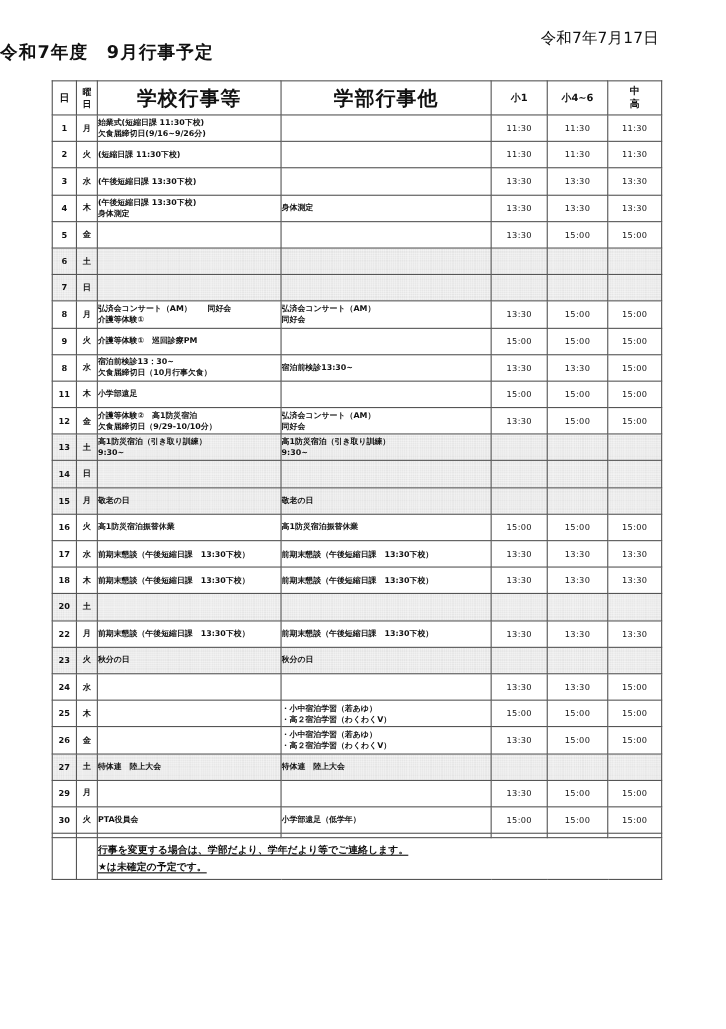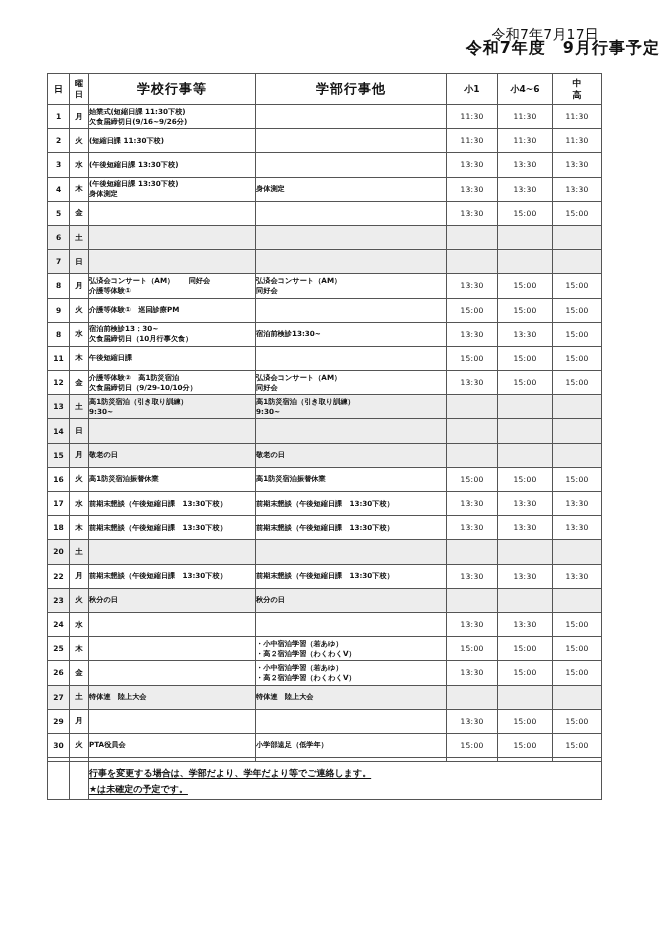--- a/index.html
+++ b/index.html
@@ -21,21 +21,21 @@
       right: 61px;
       font-size: 14px;
       font-weight: normal;
       letter-spacing: 0.2px;
     }
     .doc-title {
       position: absolute;
       top: 38px;
       left: 0;
       width: 660px;
-      text-align: right;
+      text-align: left;
       font-size: 16px;
       font-weight: bold;
       letter-spacing: 1px;
     }
     table.schedule {
       position: absolute;
       top: 73px;
       left: 47px;
       width: 554px;
       border-collapse: collapse;
@@ -48,21 +48,21 @@
       vertical-align: middle;
       overflow: hidden;
     }
     table.schedule th {
       font-weight: bold;
       height: 30px;
       text-align: center;
     }
     th.h-day { font-size: 9px; }
     th.h-wd { font-size: 8px; line-height: 11px; }
-    th.h-main { font-size: 13px; letter-spacing: 1px; }
+    th.h-main { font-size: 18px; letter-spacing: 1px; }
     th.h-grade { font-size: 9px; margin-left: 46px; }
     th.h-jh { font-size: 9px; line-height: 12px; }
     tr.day-row td { height: 23.2px; }
     td.c-day, td.c-wd {
       text-align: center;
       font-size: 7.5px;
       font-weight: bold;
     }
     td.c-ev {
       vertical-align: top;
@@ -215,21 +215,21 @@
         <td class="c-wd">水</td>
         <td class="c-ev">宿泊前検診13：30~<br>欠食届締切日（10月行事欠食）</td>
         <td class="c-ev">宿泊前検診13:30~</td>
         <td class="c-time">13:30</td>
         <td class="c-time">13:30</td>
         <td class="c-time">15:00</td>
       </tr>
       <tr class="day-row">
         <td class="c-day">11</td>
         <td class="c-wd">木</td>
-        <td class="c-ev">午後短縮日課</td>
+        <td class="c-ev">小学部遠足</td>
         <td class="c-ev"></td>
         <td class="c-time">15:00</td>
         <td class="c-time">15:00</td>
         <td class="c-time">15:00</td>
       </tr>
       <tr class="day-row">
         <td class="c-day">12</td>
         <td class="c-wd">金</td>
         <td class="c-ev">介護等体験②　高1防災宿泊<br>欠食届締切日（9/29-10/10分）</td>
         <td class="c-ev">弘済会コンサート（AM）<br>同好会</td>

